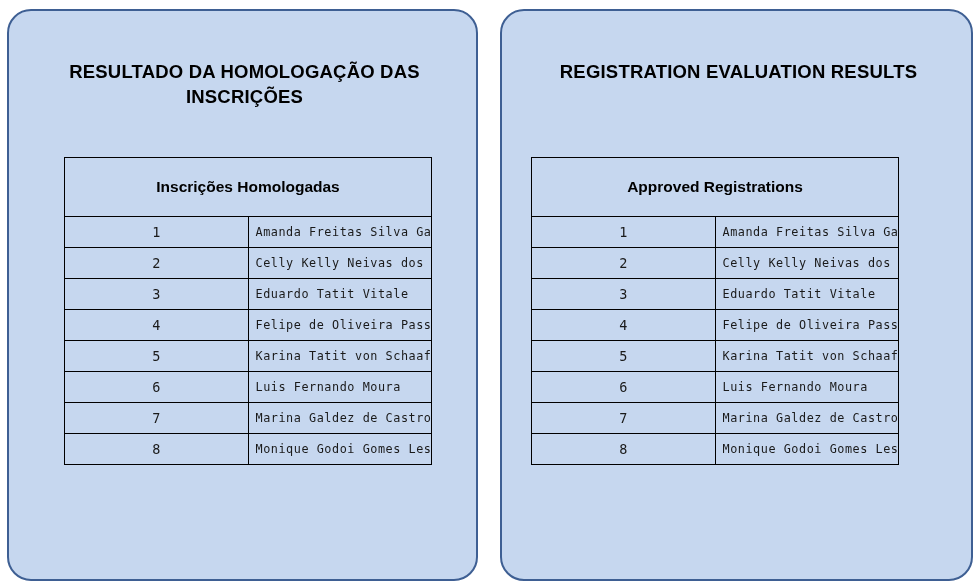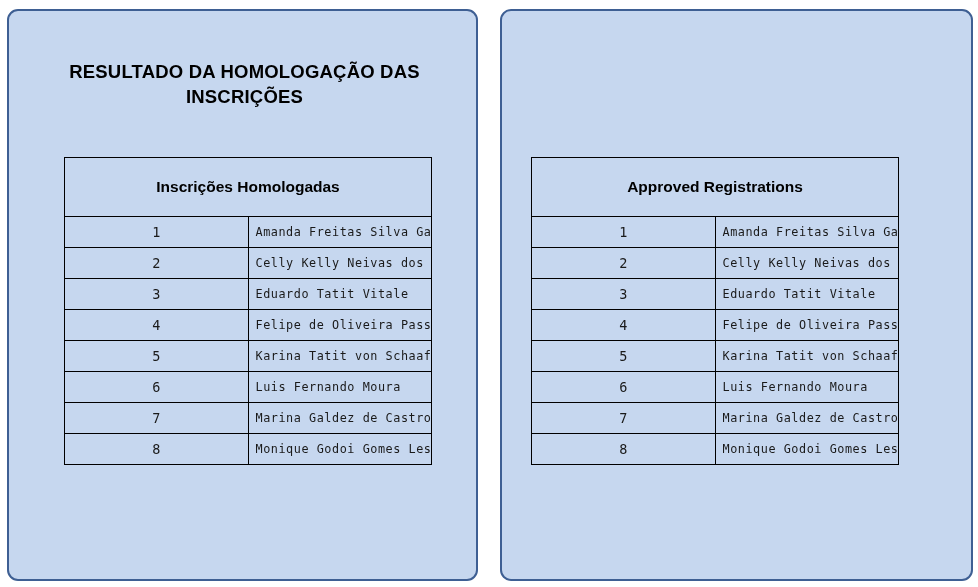--- a/index.html
+++ b/index.html
@@ -23,21 +23,21 @@
     width: 978px;
     height: 587px;
   }
 
   
   .panel {
     position: absolute;
     box-sizing: border-box;
     background: #c6d7ef;
     border: 2px solid #3e5f93;
-    border-radius: 11px;
+    border-radius: 24px;
   }
   .panel-left {
     left: 7px;
     top: 9px;
     width: 471px;
     height: 572px;
   }
   .panel-right {
     left: 500px;
     top: 9px;
@@ -171,20 +171,21 @@
           <td class="cell-num">8</td>
           <td class="cell-name">Monique Godoi Gomes Lescura</td>
         </tr>
       </tbody>
     </table>
 
   </div>
 
   <div class="panel panel-right">
 
+    <div class="panel-title">REGISTRATION EVALUATION RESULTS</div>
 
     <table class="result-table tbl-right">
       <thead>
         <tr>
           <th class="tbl-head" colspan="2">Approved Registrations</th>
         </tr>
       </thead>
       <tbody>
         <tr>
           <td class="cell-num">1</td>

